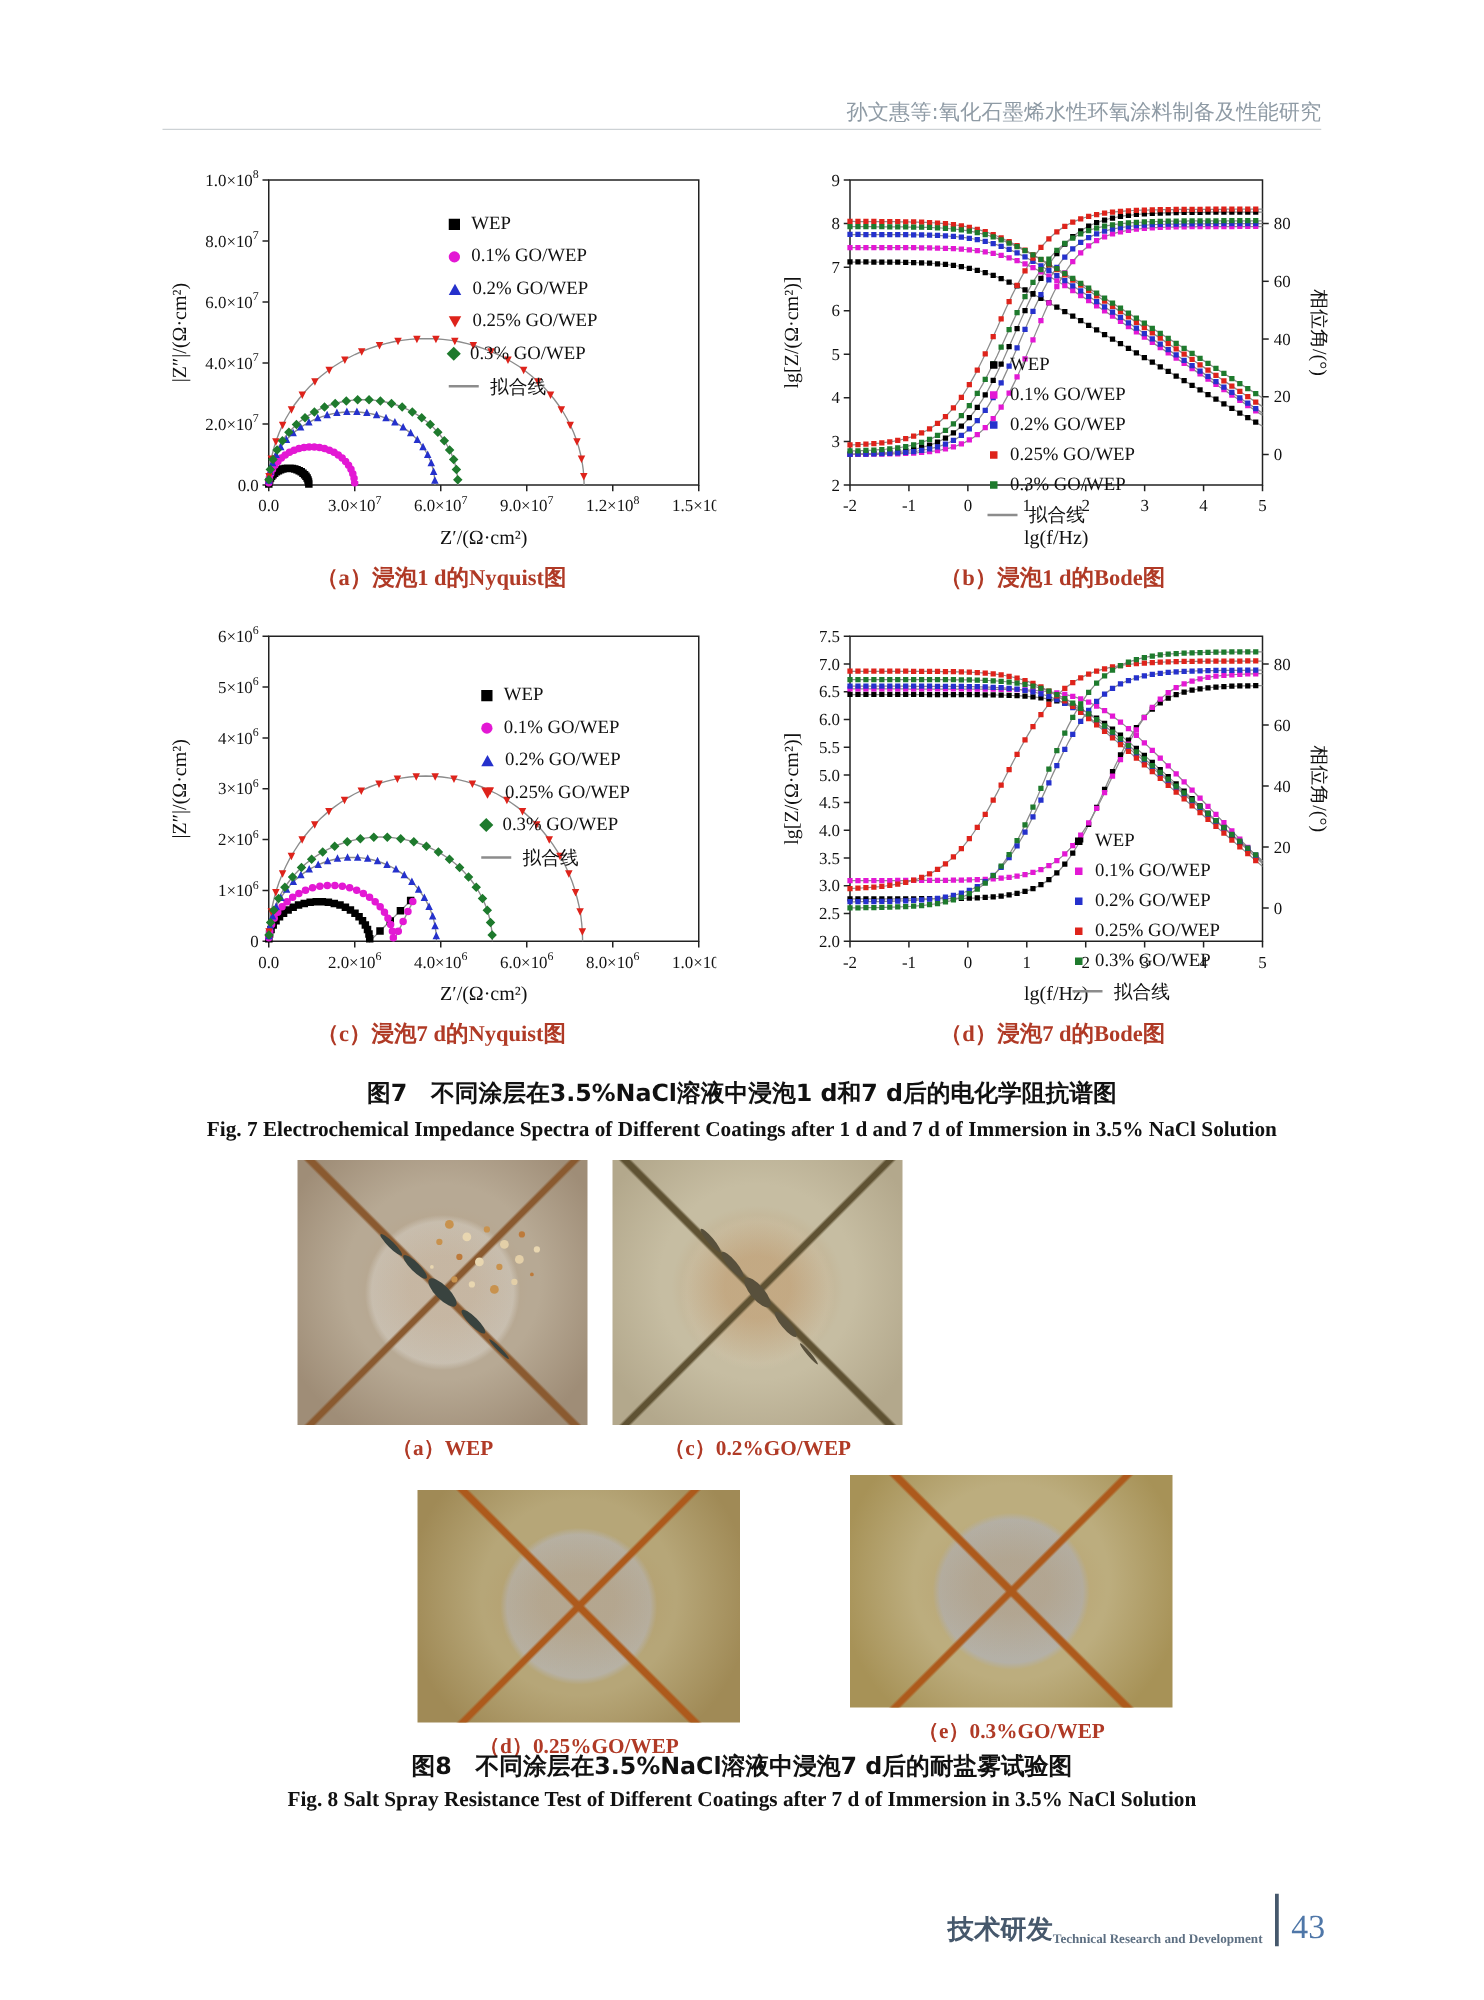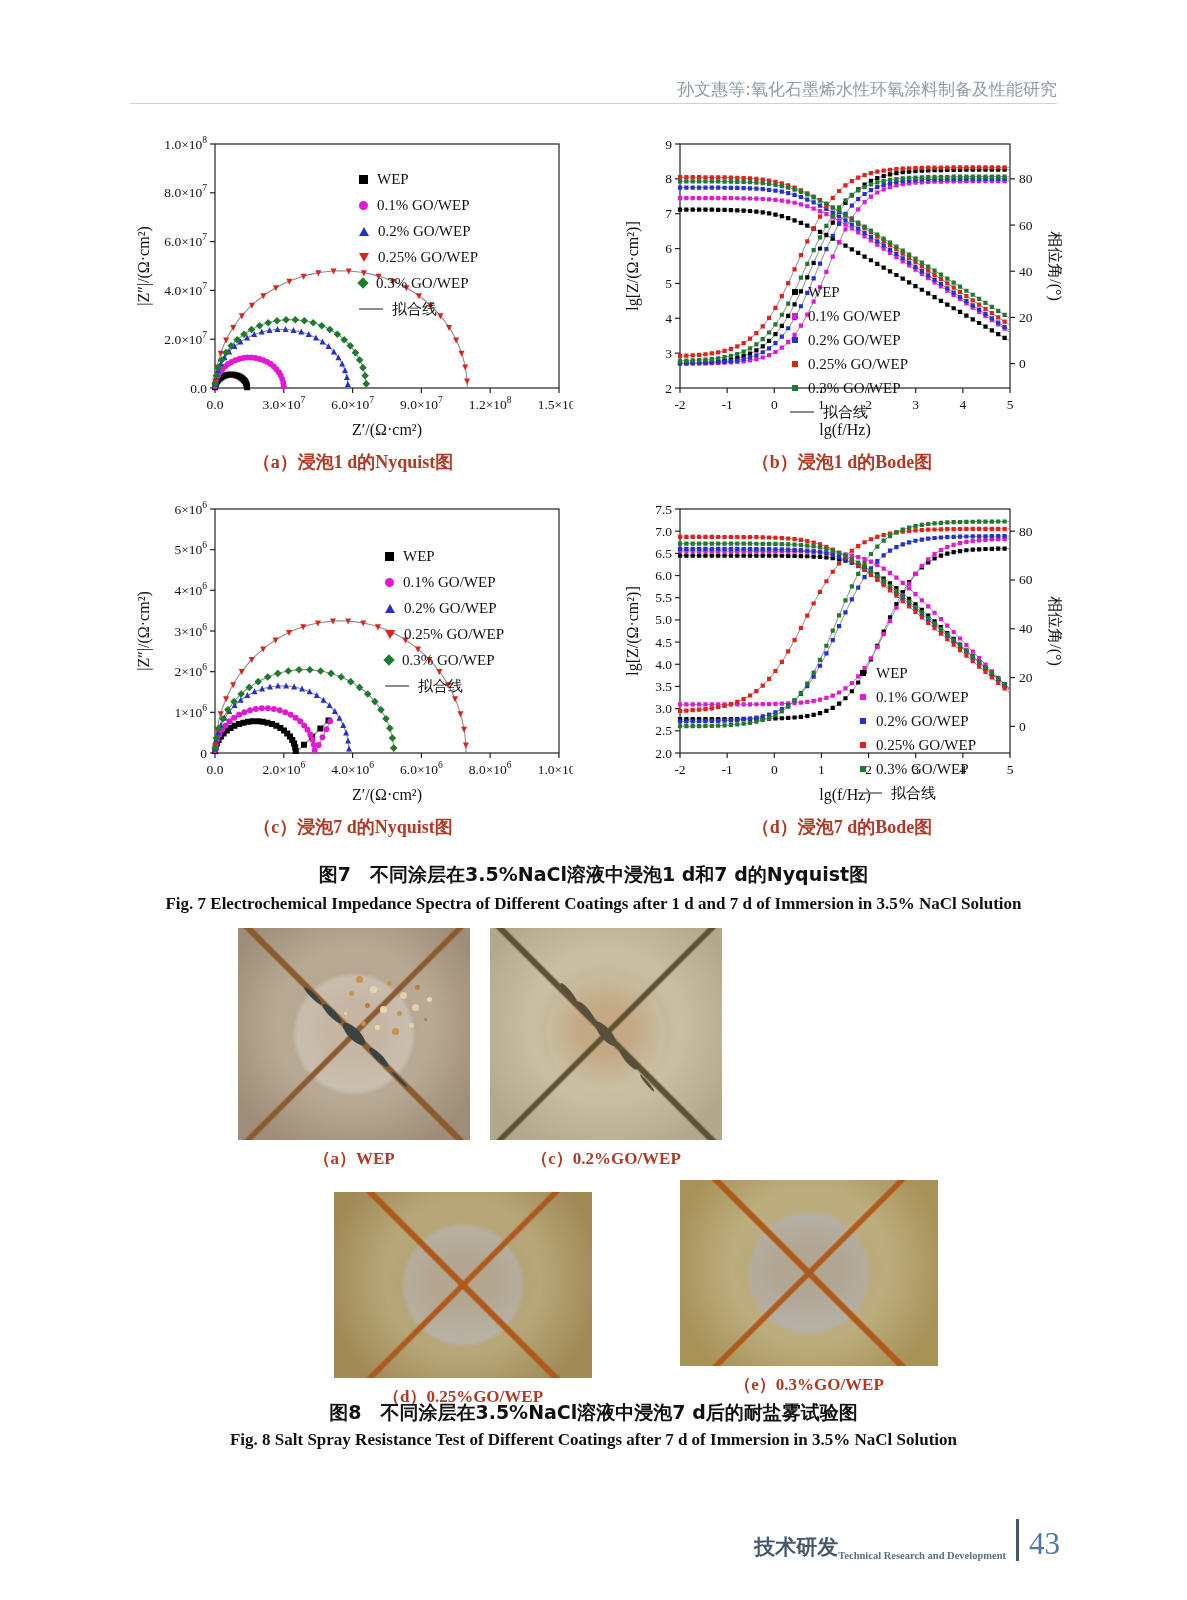--- a/index.html
+++ b/index.html
@@ -54,21 +54,21 @@
       56px 28px 0 0 #e3cfa8,-8px 14px 0 -1px #c8924e,66px 40px 0 -2px #bd7a3a,18px 48px 0 -1px #e8d6b0,
       36px 52px 0 0 #c8924e,52px 46px 0 -1px #e3cfa8,-14px 34px 0 -2px #e8d6b0,4px 44px 0 -1px #c8924e,
       70px 20px 0 -1px #e8d6b0;}
   .photo-label{margin-top:7px;font-size:17px;font-weight:bold;color:#b03a26;}
 
   .footer{position:absolute;right:127px;top:1484px;display:flex;align-items:flex-end;gap:10px;}
   .footer-left{display:flex;flex-direction:row;align-items:flex-end;}
   .footer-cn{font-size:21px;font-weight:bold;color:#46586c;font-family:"DejaVu Sans","Liberation Sans",sans-serif;}
   .footer-en{font-size:10.5px;font-weight:bold;color:#5d6f82;margin-top:1px;}
   .footer-bar{width:3px;height:42px;background:#46586c;}
-  .footer-page{font-size:31px;color:#4f77a8;line-height:1;margin-bottom:2px;margin-top:44px;}
+  .footer-page{font-size:27px;color:#4f77a8;line-height:1;margin-bottom:2px;margin-top:44px;}
 </style>
 </head>
 <body>
 
 <div class="page">
 
   <div class="header-line">孙文惠等:氧化石墨烯水性环氧涂料制备及性能研究</div>
   <div class="header-rule"></div>
 
   <figure class="chart-fig" style="left:133px;top:132px;margin:0;">
@@ -406,21 +406,21 @@
           </div>
           <div class="entry">
             <span class="mk line" style="--c: #8c8c8c;"></span>
             <span>拟合线</span>
           </div>
         </div>
     </div>
     <figcaption class="chart-caption">（d）浸泡7 d的Bode图</figcaption>
   </figure>
 
-  <div class="figcap-cn" style="top:862px;">图7　不同涂层在3.5%NaCl溶液中浸泡1 d和7 d的Nyquist图</div>
+  <div class="figcap-cn" style="top:862px;">图7　不同涂层在3.5%NaCl溶液中浸泡1 d和7 d后的电化学阻抗谱图</div>
   <div class="figcap-en" style="top:894px;">Fig. 7   Electrochemical Impedance Spectra of Different Coatings after 1 d and 7 d of Immersion in 3.5% NaCl Solution</div>
 
   <div class="photo-row" style="left:238px;top:928px;gap:20px;justify-content:center;">
     <figure class="photo-fig" style="margin:0;">
       <div class="photo p1 has-blobs" style="width: 232px; height: 212px; --panel: #9f8d77; --light: #b7a994; --circle: #cdc6bacc; --cross: #8a5a30; --blob: #39433f; --rust: #b4763a22; --ba: 45deg;"></div>
       <div class="photo-label">（a）WEP</div>
     </figure>
     <figure class="photo-fig" style="margin:0;">
       <div class="photo p3 has-blobs" style="width: 232px; height: 212px; --panel: #b3a88c; --light: #c6bda2; --circle: #ccc4abbb; --cross: #5f5233; --blob: #58503c; --rust: #b4773a55; --ba: 50deg;"></div>
       <div class="photo-label">（c）0.2%GO/WEP</div>

